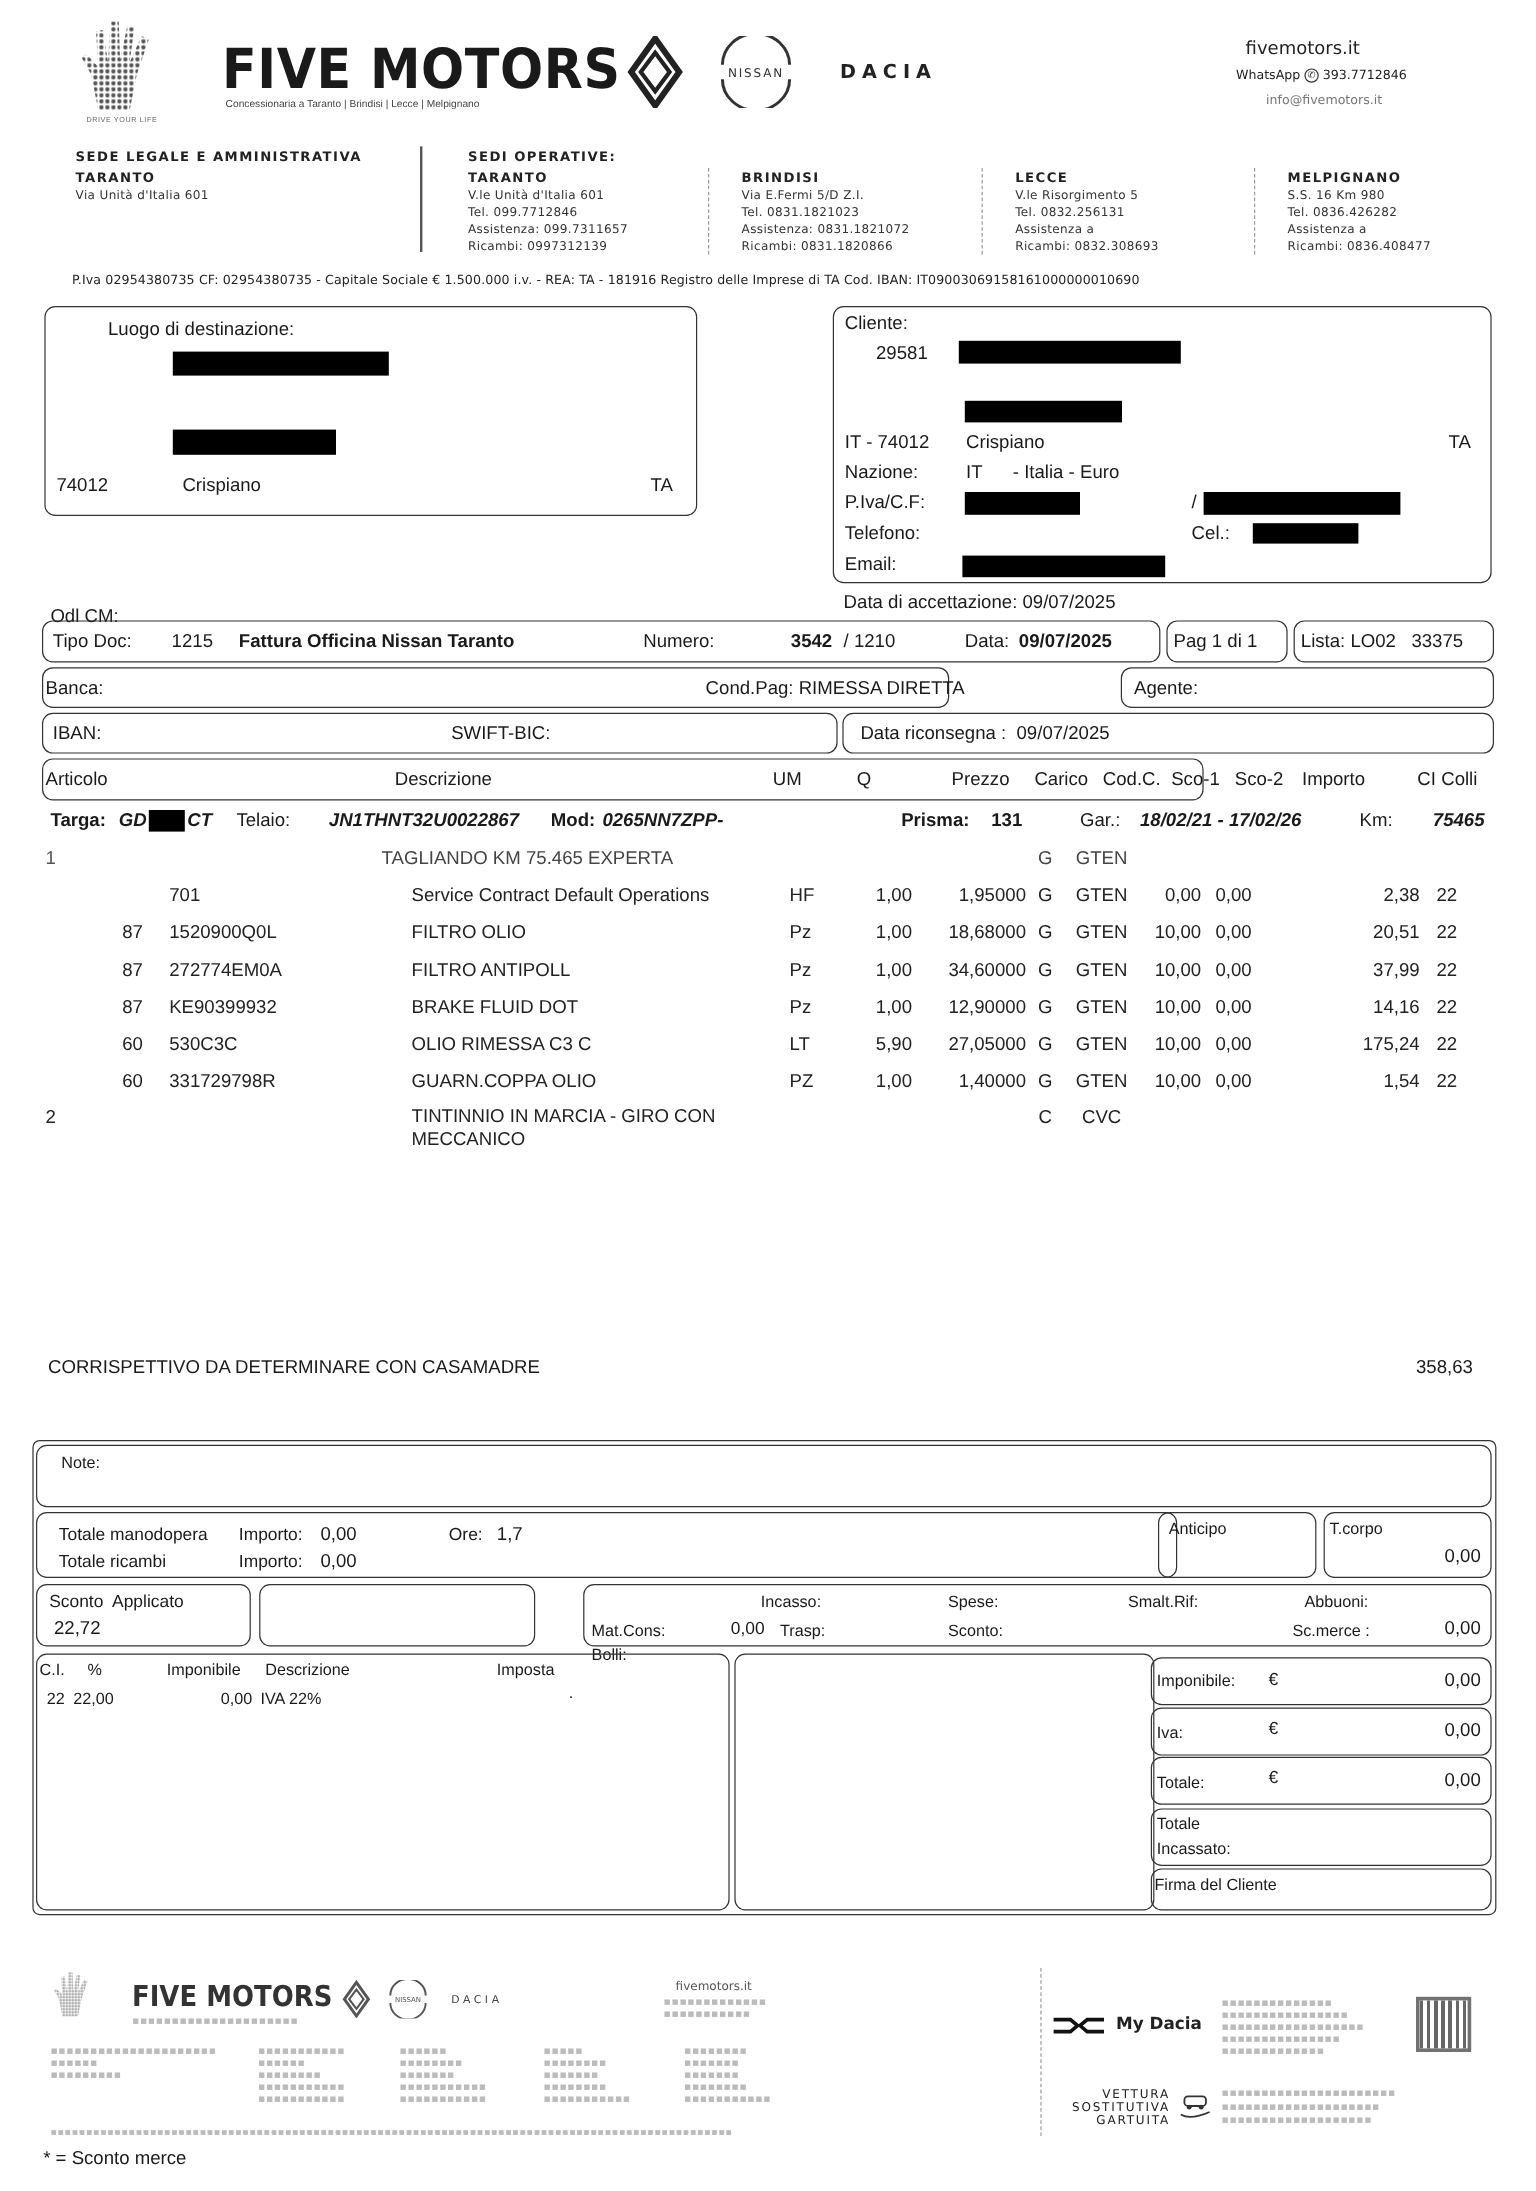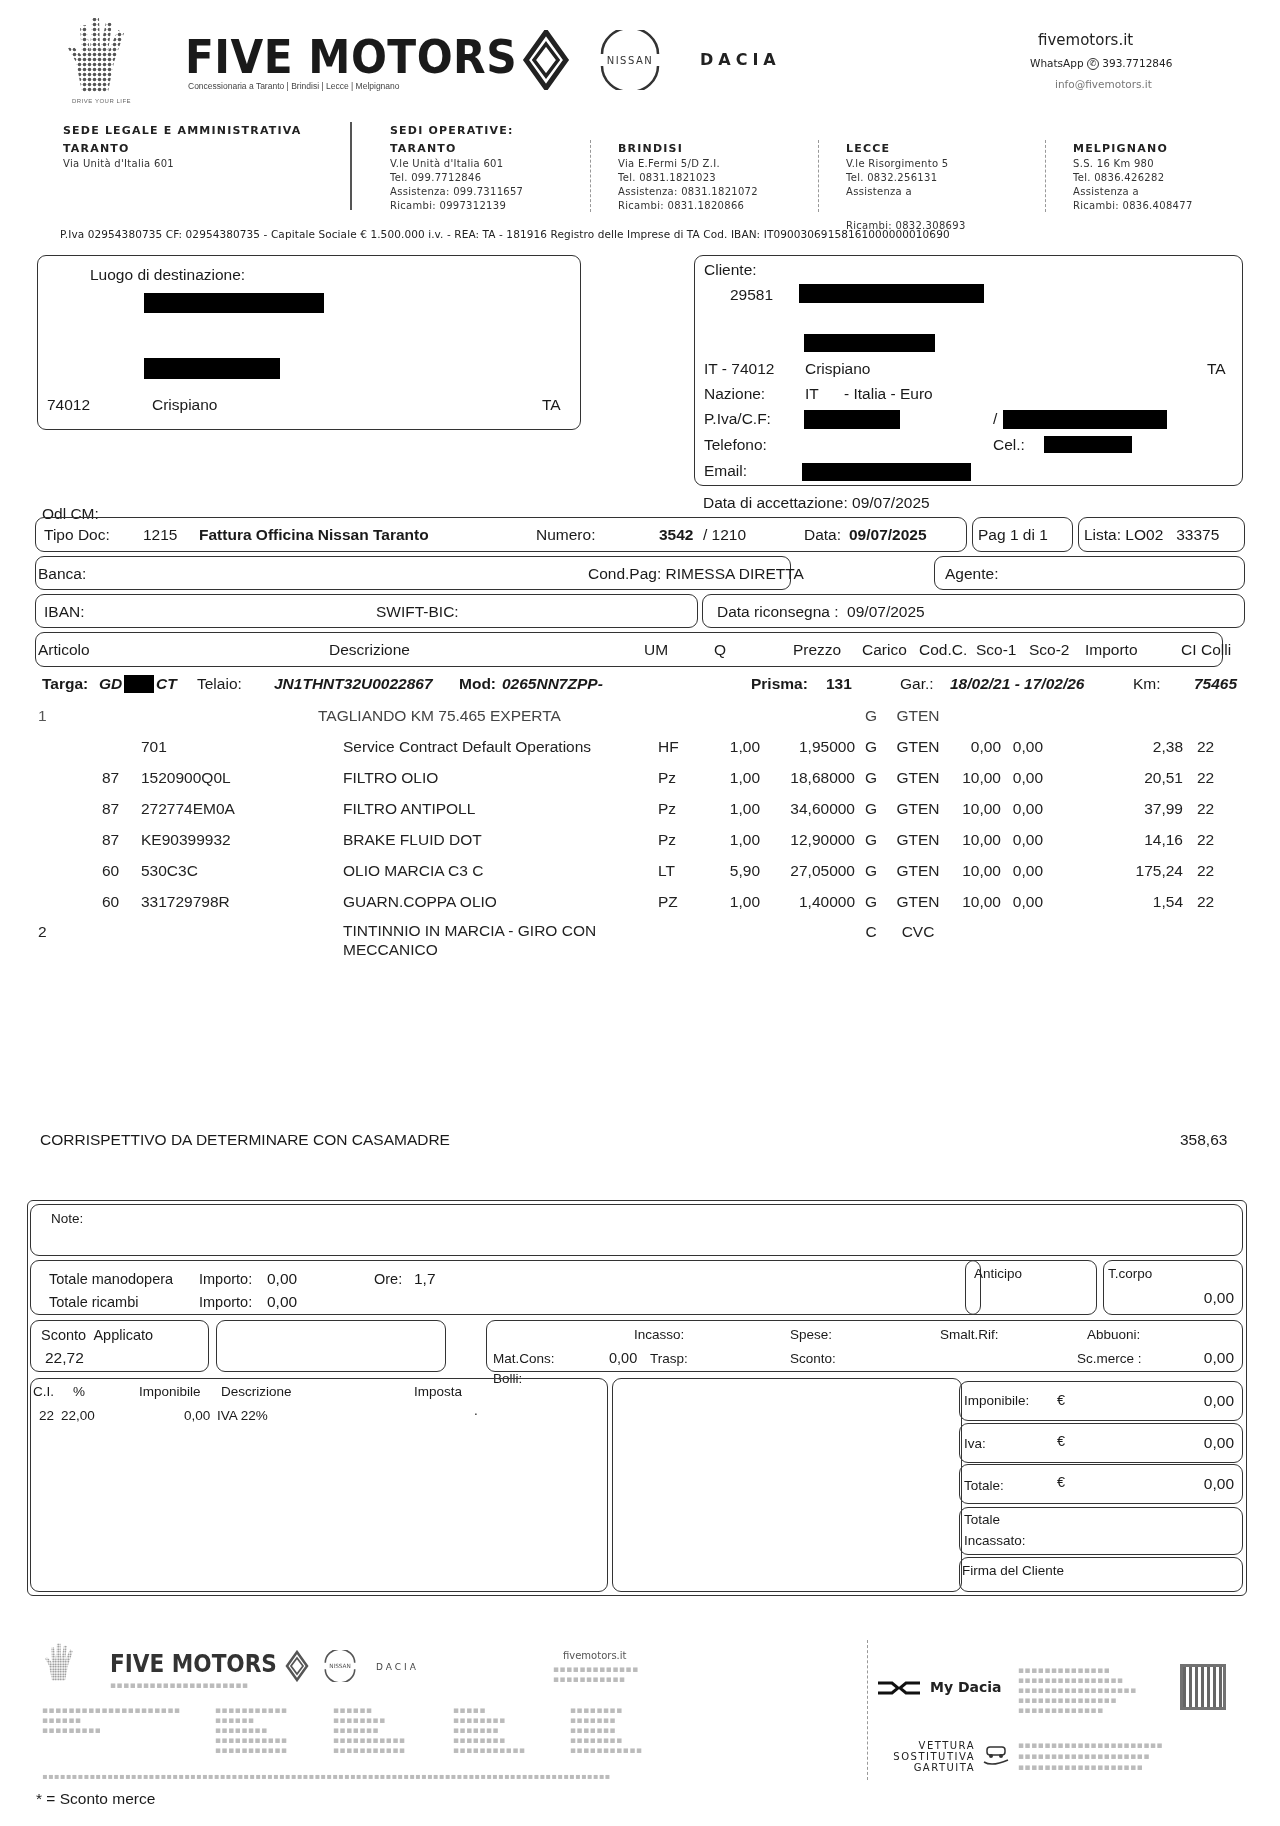--- a/index.html
+++ b/index.html
@@ -89,21 +89,21 @@
     <div class="abs tiny" style="left:618px; top:172px;">Tel. 0831.1821023</div>
     <div class="abs tiny" style="left:618px; top:186px;">Assistenza: 0831.1821072</div>
     <div class="abs tiny" style="left:618px; top:200px;">Ricambi: 0831.1820866</div>
   </div>
   <div class="vdash" style="left:818px; top:140px; height:72px;"></div>
   <div>
     <div class="abs tinyb" style="left:846px; top:142px;">LECCE</div>
     <div class="abs tiny" style="left:846px; top:158px;">V.le Risorgimento 5</div>
     <div class="abs tiny" style="left:846px; top:172px;">Tel. 0832.256131</div>
     <div class="abs tiny" style="left:846px; top:186px;">Assistenza a</div>
-    <div class="abs tiny" style="left:846px; top:200px;margin-top:20px;">Ricambi: 0832.308693</div>
+    <div class="abs tiny" style="left:846px; top:200px;">Ricambi: 0832.308693</div>
   </div>
   <div class="vdash" style="left:1045px; top:140px; height:72px;"></div>
   <div>
     <div class="abs tinyb" style="left:1073px; top:142px;">MELPIGNANO</div>
     <div class="abs tiny" style="left:1073px; top:158px;">S.S. 16 Km 980</div>
     <div class="abs tiny" style="left:1073px; top:172px;">Tel. 0836.426282</div>
     <div class="abs tiny" style="left:1073px; top:186px;">Assistenza a</div>
     <div class="abs tiny" style="left:1073px; top:200px;">Ricambi: 0836.408477</div>
   </div>
 
@@ -170,21 +170,21 @@
 </div>
 
 <div class="box" style="left:35px; top:594px; width:663px; height:34px;">
   <div class="abs f15" style="left:8px; top:8px;">IBAN:</div>
   <div class="abs f15" style="left:340px; top:8px;">SWIFT-BIC:</div>
 </div>
 <div class="box" style="left:702px; top:594px; width:543px; height:34px;">
   <div class="abs f15" style="left:14px; top:8px; white-space:pre;">Data riconsegna :  09/07/2025</div>
 </div>
 
-<div class="box" style="left:35px; top:632px; width:1188px; height:35px;">
+<div class="box" style="left:35px; top:632px; width:968px; height:35px;">
   <div class="abs f15" style="left:2px; top:8px;">Articolo</div>
   <div class="abs f15" style="left:293px; top:8px;">Descrizione</div>
   <div class="abs f15" style="left:608px; top:8px;">UM</div>
   <div class="abs f15" style="left:678px; top:8px;">Q</div>
   <div class="abs f15" style="left:757px; top:8px;">Prezzo</div>
   <div class="abs f15" style="left:826px; top:8px;">Carico</div>
   <div class="abs f15" style="left:883px; top:8px;">Cod.C.</div>
   <div class="abs f15" style="left:940px; top:8px;">Sco-1</div>
   <div class="abs f15" style="left:993px; top:8px;">Sco-2</div>
   <div class="abs f15" style="left:1049px; top:8px;">Importo</div>
@@ -298,21 +298,21 @@
     <td class="c">GTEN</td>
     <td class="r">10,00</td>
     <td class="r">0,00</td>
     <td class="r">14,16</td>
     <td style="padding-left:14px;">22</td>
   </tr>
   <tr>
     <td style="padding-left:10px;"></td>
     <td class="c">60</td>
     <td style="padding-left:8px;">530C3C</td>
-    <td style="padding-left:25px;">OLIO MARCIA C3 C</td>
+    <td style="padding-left:25px;">OLIO RIMESSA C3 C</td>
     <td>LT</td>
     <td class="r">5,90</td>
     <td class="r">27,05000</td>
     <td class="c">G</td>
     <td class="c">GTEN</td>
     <td class="r">10,00</td>
     <td class="r">0,00</td>
     <td class="r">175,24</td>
     <td style="padding-left:14px;">22</td>
   </tr>

